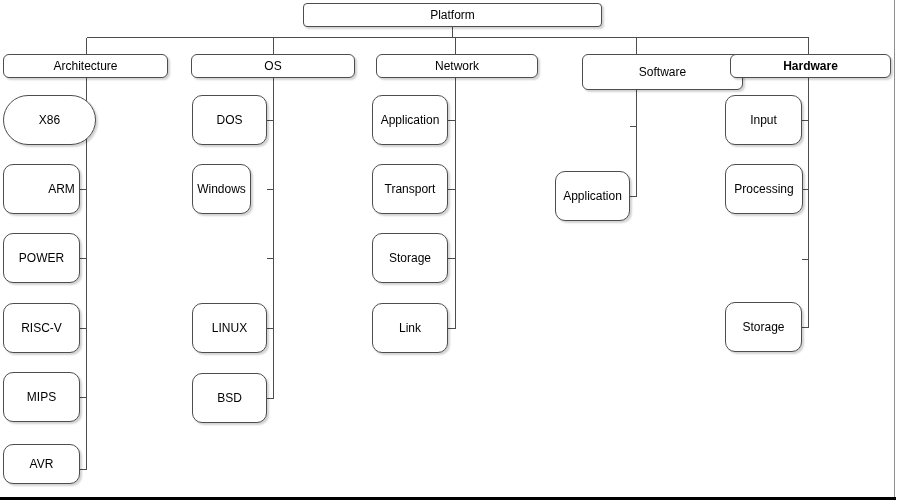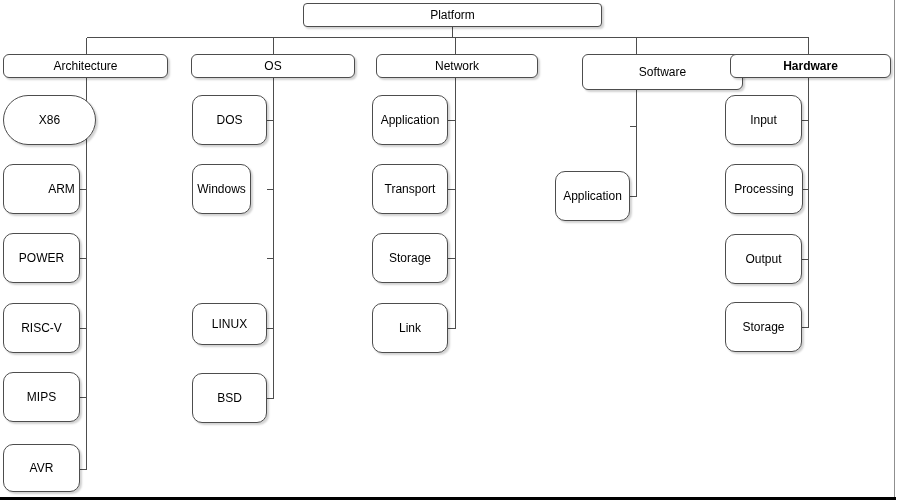--- a/index.html
+++ b/index.html
@@ -55,33 +55,32 @@
   </svg>
 
   <div class="node root" style="left:303px; top:3px; width:299px; height:24px;">Platform</div>
 
   <div class="node header" style="left: 3px; top: 54px; width: 165px; height: 24px;">Architecture</div>
     <div class="node child" style="left: 3px; top: 95px; width: 93px; height: 50px; border-radius: 25px;">X86</div>
     <div class="node child" style="left: 3px; top: 164px; width: 77px; height: 50px; padding-left: 40px;">ARM</div>
     <div class="node child" style="left: 3px; top: 233px; width: 77px; height: 50px;">POWER</div>
     <div class="node child" style="left: 3px; top: 303px; width: 77px; height: 50px;">RISC-V</div>
     <div class="node child" style="left: 3px; top: 372px; width: 77px; height: 50px;">MIPS</div>
-    <div class="node child" style="left: 3px; top: 444px; width: 77px; height: 48px; border-radius: 10px;">AVR</div>
+    <div class="node child" style="left: 3px; top: 444px; width: 77px; height: 40px; border-radius: 10px;">AVR</div>
     <div class="node header" style="left: 191px; top: 54px; width: 164px; height: 24px;">OS</div>
     <div class="node child" style="left: 192px; top: 95px; width: 75px; height: 50px;">DOS</div>
     <div class="node child" style="left: 192px; top: 164px; width: 59px; height: 50px;">Windows</div>
-    <div class="node child" style="left: 192px; top: 303px; width: 75px; height: 42px;">LINUX</div>
+    <div class="node child" style="left: 192px; top: 303px; width: 75px; height: 50px;">LINUX</div>
     <div class="node child" style="left: 192px; top: 373px; width: 75px; height: 50px;">BSD</div>
     <div class="node header" style="left: 376px; top: 54px; width: 162px; height: 24px;">Network</div>
     <div class="node child" style="left: 372px; top: 95px; width: 76px; height: 50px;">Application</div>
     <div class="node child" style="left: 372px; top: 164px; width: 76px; height: 50px;">Transport</div>
     <div class="node child" style="left: 372px; top: 233px; width: 76px; height: 50px;">Storage</div>
     <div class="node child" style="left: 372px; top: 303px; width: 76px; height: 50px;">Link</div>
     <div class="node header" style="left: 554px; top: 54px; width: 161px; height: 36px; margin-left: 28px;">Software</div>
     <div class="node child" style="left: 555px; top: 171px; width: 75px; height: 50px;">Application</div>
     <div class="node header" style="left: 730px; top: 54px; width: 161px; height: 24px; font-weight: bold;">Hardware</div>
     <div class="node child" style="left: 725px; top: 95px; width: 77px; height: 50px;">Input</div>
     <div class="node child" style="left: 725px; top: 164px; width: 78px; height: 50px;">Processing</div>
-    <div class="node child" style="left: 725px; top: 234px; width: 77px; height: 50px;">Output</div>
     <div class="node child" style="left: 725px; top: 302px; width: 77px; height: 50px;">Storage</div>
     <div class="frame-bottom"></div>
   <div class="frame-right"></div>
 </div>
 
 </body></html>

